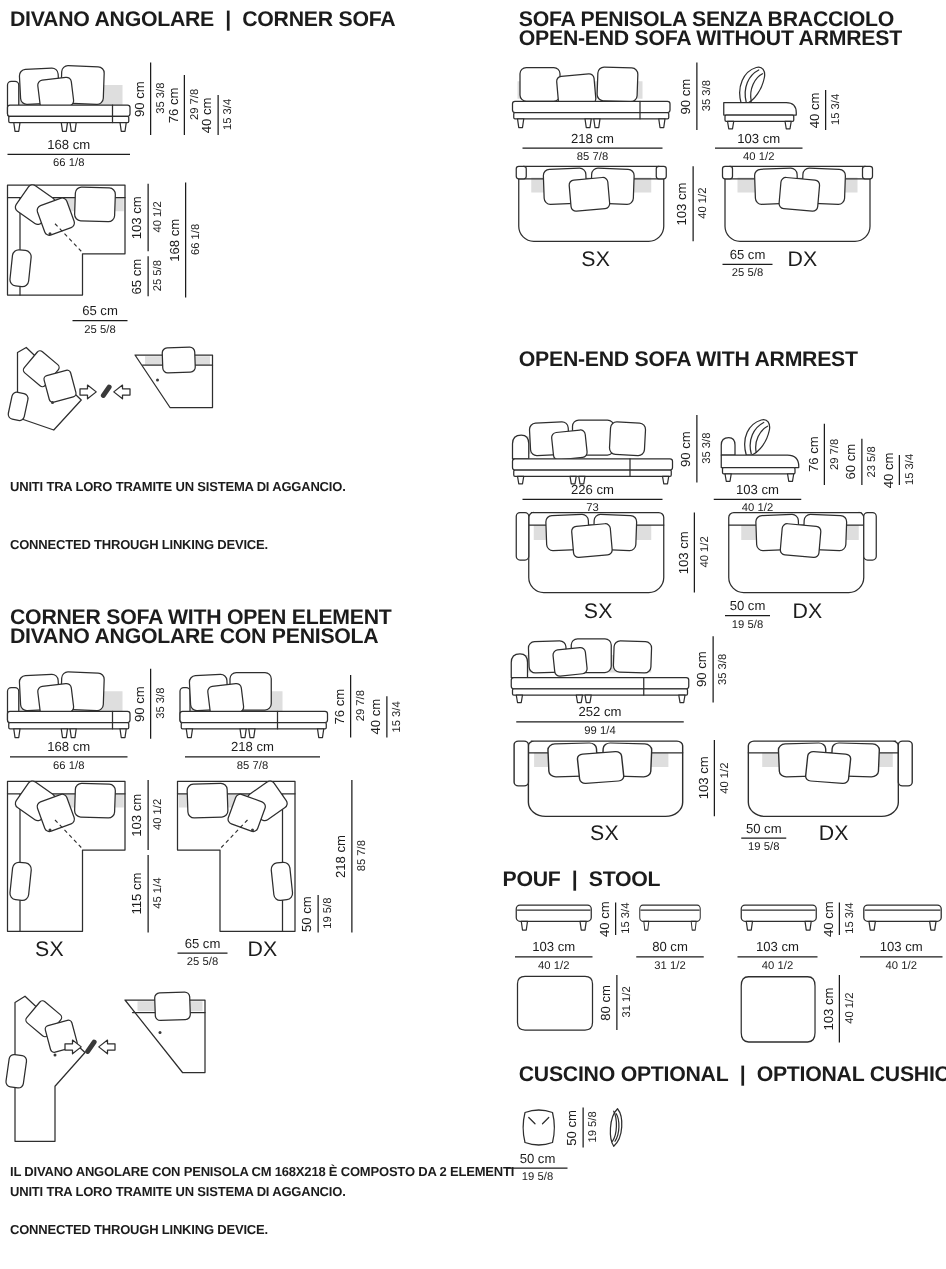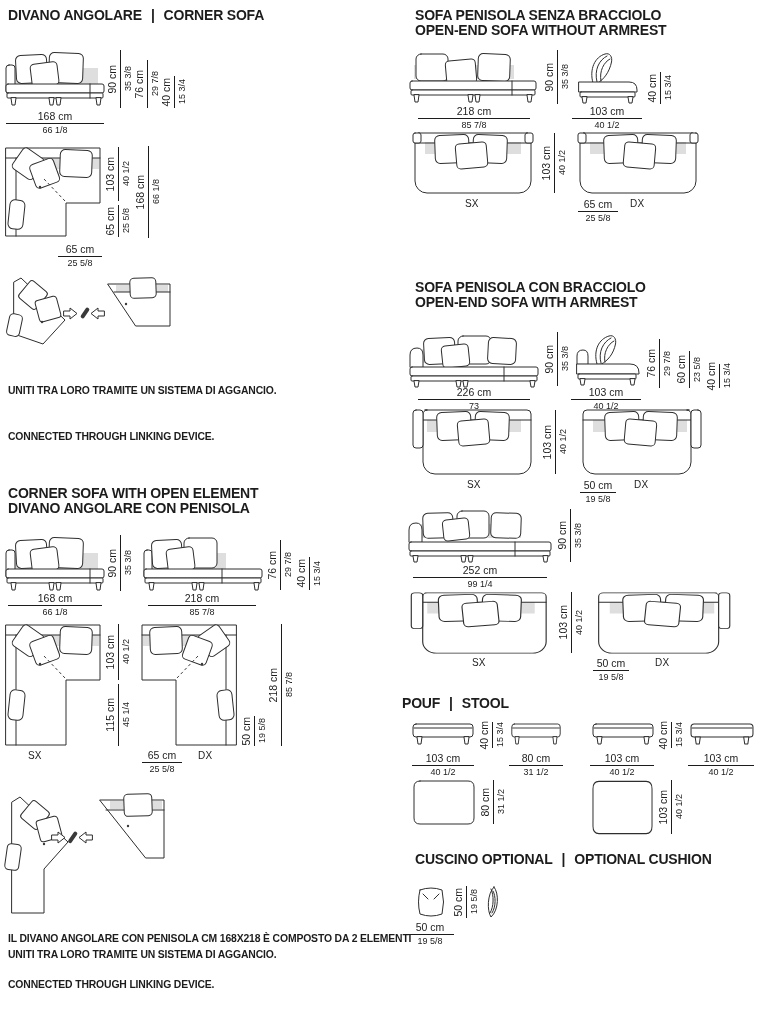--- a/index.html
+++ b/index.html
@@ -1,21 +1,21 @@
 <!DOCTYPE html>
 <html><head>
 <meta charset="utf-8">
 <style>
   html,body{margin:0;padding:0;background:#fff}
   body{width:757px;height:1015px;position:relative;font-family:"Liberation Sans",sans-serif;color:#1c1c1c;overflow:hidden}
   .abs{position:absolute}
-  .title{font-weight:bold;font-size:14px;letter-spacing:-.2px;white-space:nowrap;line-height:15px}
+  .title{font-weight:bold;font-size:17px;letter-spacing:-.2px;white-space:nowrap;line-height:15px}
   .title .sep{margin:0 9px}
   .note{font-weight:bold;font-size:10.4px;letter-spacing:-.15px;line-height:15.5px;white-space:nowrap}
-  .sxdx{font-size:10px;letter-spacing:.2px}
+  .sxdx{font-size:17px;letter-spacing:.2px}
   .hdim{display:flex;flex-direction:column;align-items:center}
   .hdim .cm{font-size:10.5px;line-height:12px;padding-bottom:1px;white-space:nowrap}
   .hdim .bar{height:1px;background:#1c1c1c;width:100%}
   .hdim .in{font-size:9px;line-height:11px;padding-top:1px;white-space:nowrap}
   .vdim{display:flex;align-items:center;justify-content:center}
   .vdim .cm,.vdim .in{writing-mode:vertical-rl;transform:rotate(180deg);white-space:nowrap}
   .vdim .cm{font-size:10.5px}
   .vdim .in{font-size:9px}
   .vdim .bar{width:1px;align-self:stretch;background:#1c1c1c;margin:0 2px}
   svg{overflow:visible}
@@ -386,21 +386,20 @@
 </div>
 <div class="abs sxdx" style="left:465px;top:198px">SX</div>
 <div class="abs hdim" style="left:578px;top:198px;width:40px">
   <span class="cm">65 cm</span>
     <i class="bar"></i>
     <span class="in">25 5/8</span>
 </div>
 <div class="abs sxdx" style="left:630px;top:198px">DX</div>
 
 <div class="abs title" style="left:415px;top:280px">
-  <div>SOFA PENISOLA CON BRACCIOLO</div>
   <div>OPEN-END SOFA WITH ARMREST</div>
 </div>
 
 <svg class="abs" style="left:408px;top:331px" width="132" height="57" viewBox="0 0 132 57">
     <use href="#front-arm226"></use>
   </svg>
 <div class="abs hdim" style="left:418px;top:386px;width:112px">
   <span class="cm">226 cm</span>
     <i class="bar"></i>
     <span class="in">73</span>

